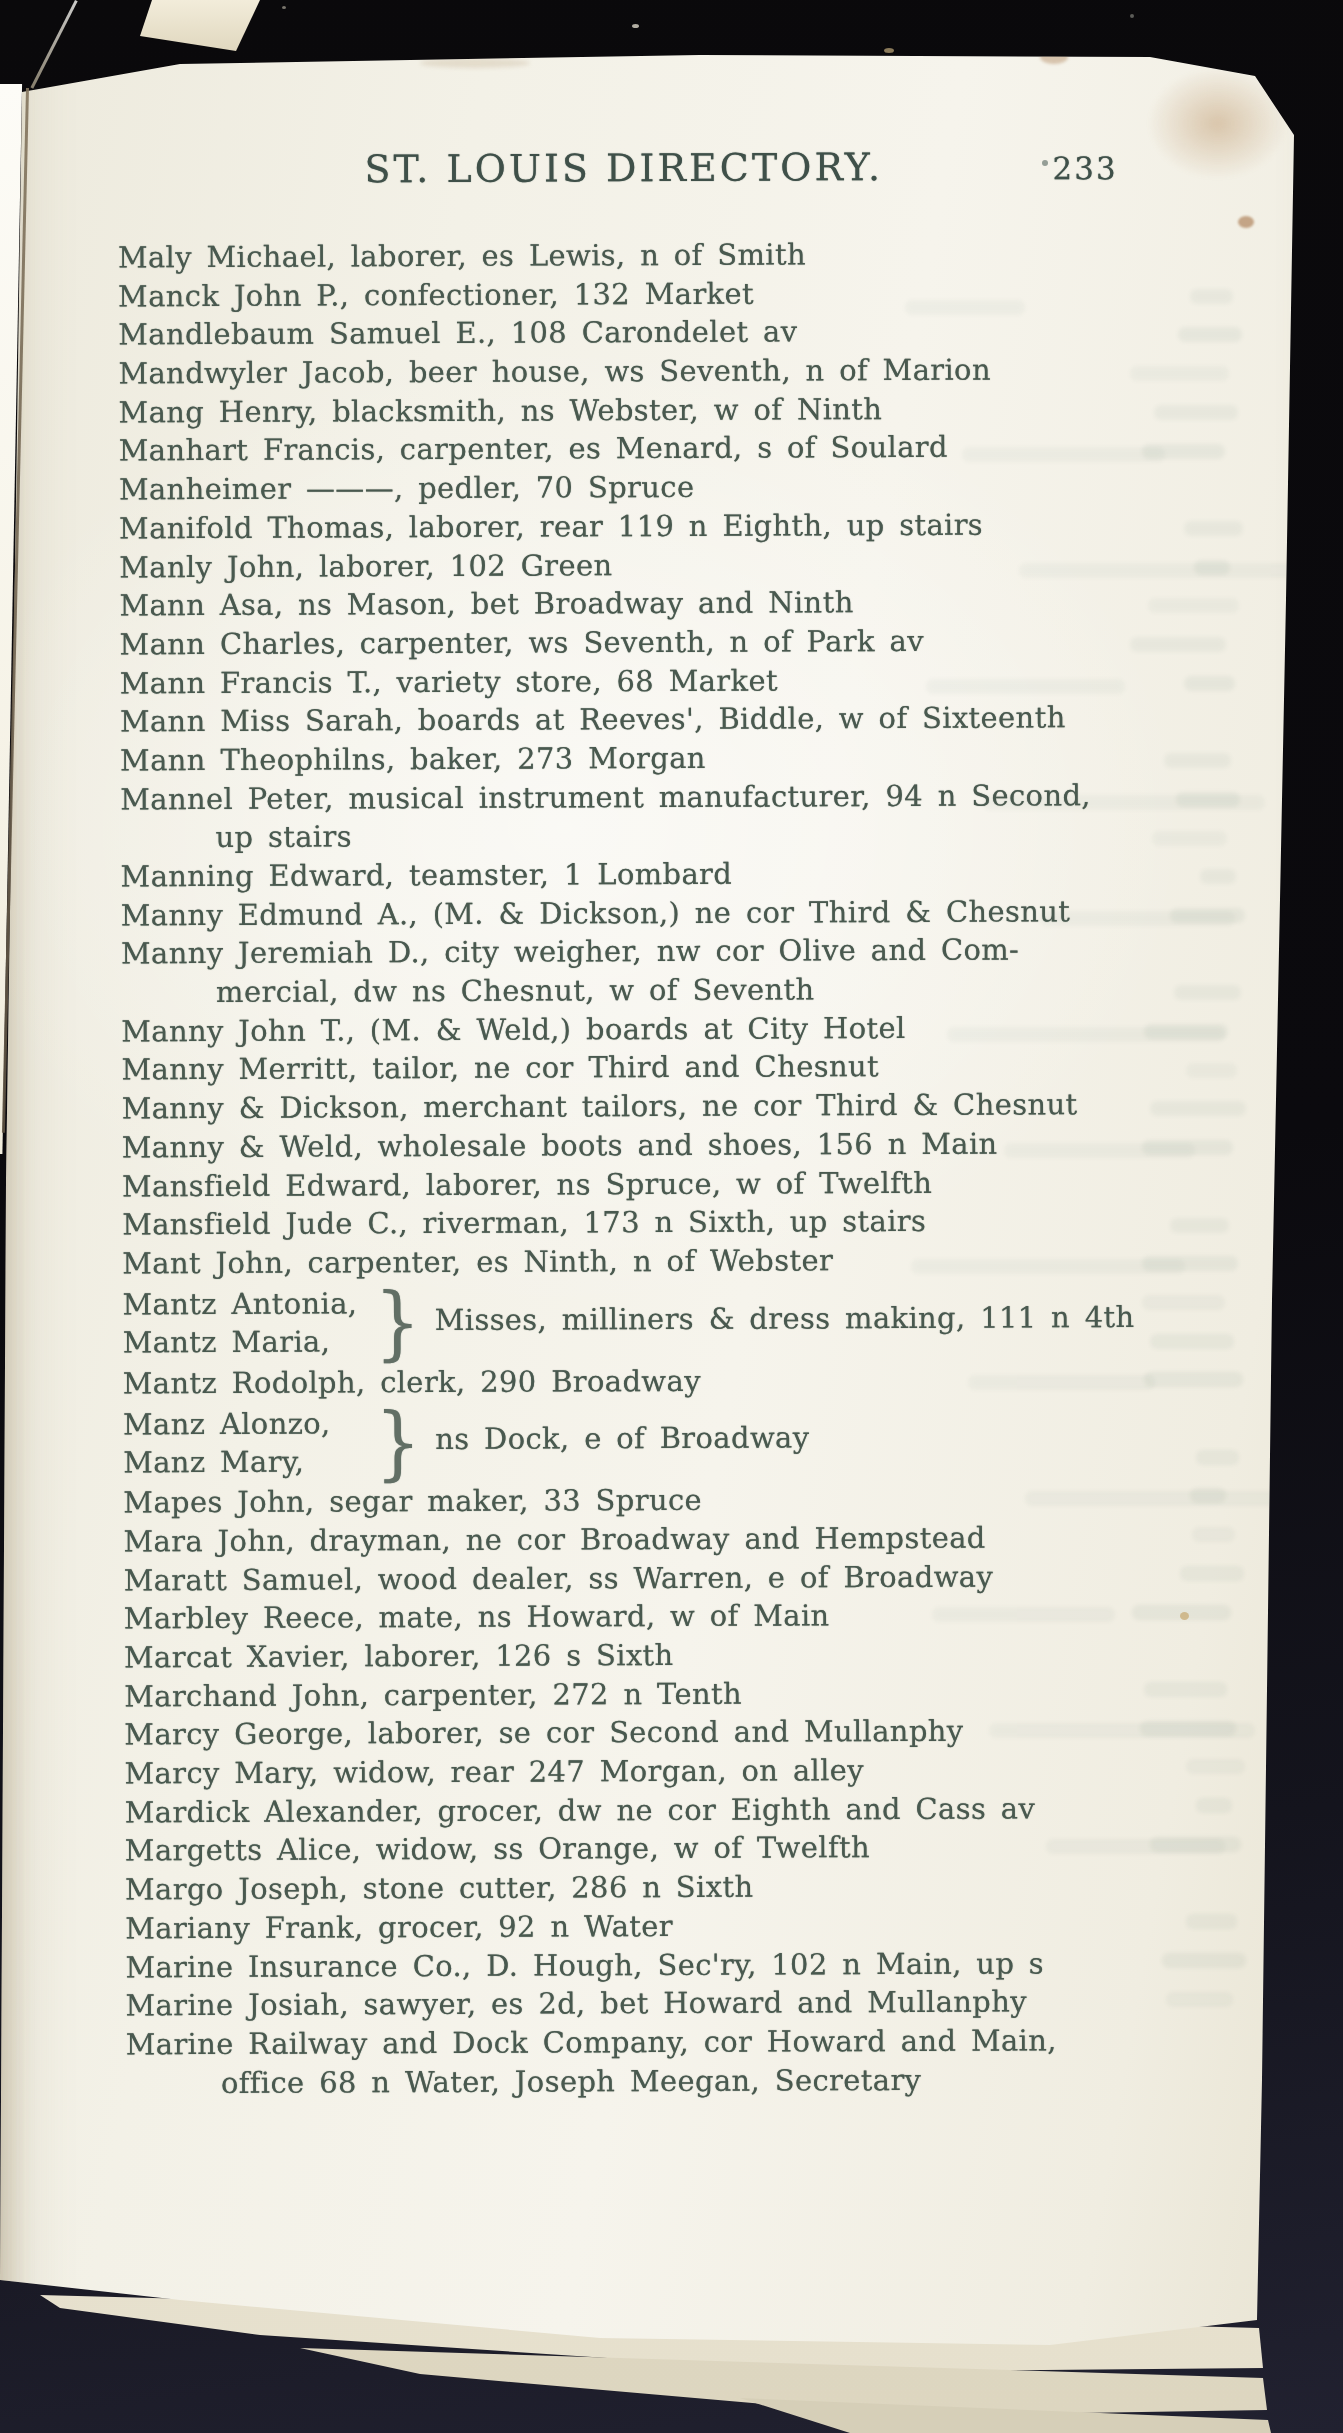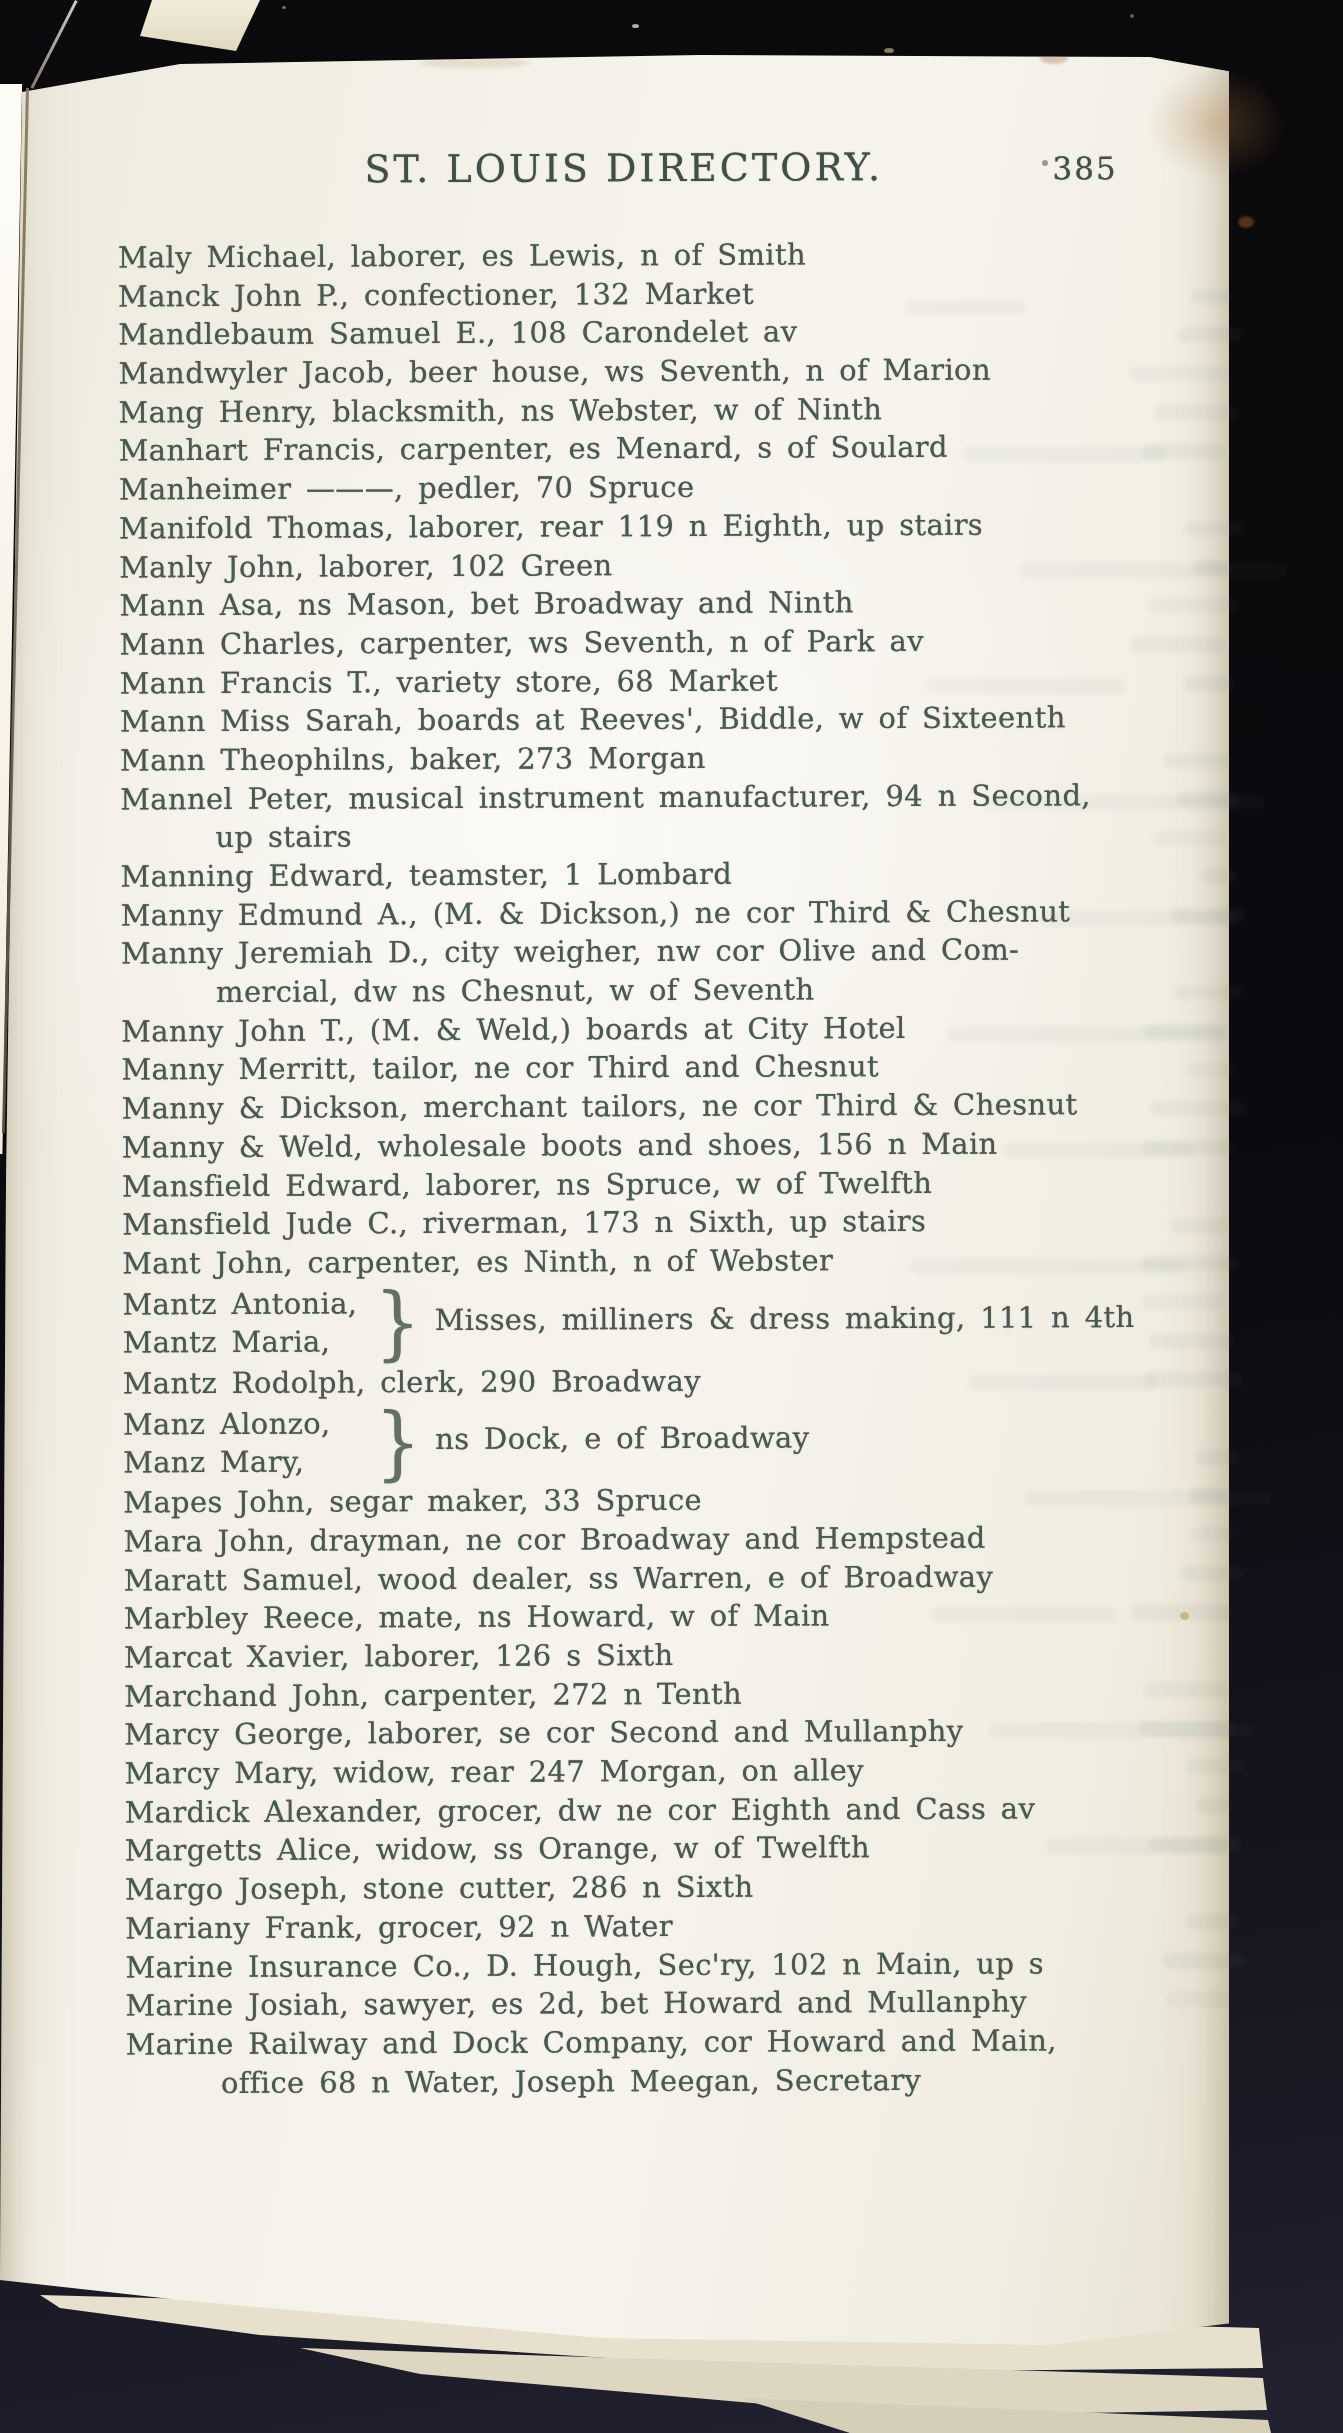--- a/index.html
+++ b/index.html
@@ -30,21 +30,21 @@
     background:linear-gradient(to bottom,#83755e,#5e5343);opacity:.9;
     transform:rotate(1.32deg);transform-origin:top left;}
   .edge-line-top{position:absolute;left:75px;top:0;width:2.5px;height:98px;
     background:linear-gradient(to bottom,#cbcbc9,#867e6c);
     transform:rotate(27deg);transform-origin:top left;}
   .top-corner-page{position:absolute;left:140px;top:0;width:120px;height:60px;
     background:linear-gradient(to bottom,#f2ecda,#ddd4ba);
     clip-path:polygon(10% 0,100% 0,80% 85%,0 60%);}
 
   
-  .paper{position:absolute;left:0;top:0;width:1229px;height:2433px;
+  .paper{position:absolute;left:0;top:0;width:1343px;height:2433px;
     clip-path:polygon(22px 92px,180px 64px,700px 55px,1150px 57px,1255px 76px,1294px 135px,
       1286px 600px,1272px 1300px,1262px 2080px,1257px 2320px,1050px 2345px,600px 2338px,
       180px 2300px,0px 2280px,6px 1180px);
     background:
       radial-gradient(ellipse 900px 700px at 42% 34%,rgba(255,255,255,.55),rgba(255,255,255,0) 70%),
       linear-gradient(100deg,#edeadd 0%,#f3f1e7 28%,#f6f4ec 55%,#f0ede1 84%,#e7e2d0 100%);
     box-shadow:
       inset 0 16px 32px rgba(122,100,62,.20),
       inset -22px 0 48px rgba(132,112,72,.16),
       inset 34px 0 62px -20px rgba(142,122,82,.22),
@@ -163,21 +163,21 @@
   <div class="abs stain-tr"></div>
   <div class="abs stain-tr2"></div>
   <div class="abs stain-dot"></div>
   <div class="abs stain-topmid"></div>
   <div class="abs stain-middot"></div>
   <div class="abs speck-paper"></div>
   <div class="abs pagenum-mark"></div>
 
   <div class="page-content">
     <div class="title">ST. LOUIS DIRECTORY.</div>
-    <div class="pagenum">385</div>
+    <div class="pagenum">233</div>
     <div class="list">
         <div class="row line">Maly Michael, laborer, es Lewis, n of Smith</div>
         <div class="row line">Manck John P., confectioner, 132 Market</div>
         <div class="row line">Mandlebaum Samuel E., 108 Carondelet av</div>
         <div class="row line">Mandwyler Jacob, beer house, ws Seventh, n of Marion</div>
         <div class="row line">Mang Henry, blacksmith, ns Webster, w of Ninth</div>
         <div class="row line">Manhart Francis, carpenter, es Menard, s of Soulard</div>
         <div class="row line">Manheimer ———, pedler, 70 Spruce</div>
         <div class="row line">Manifold Thomas, laborer, rear 119 n Eighth, up stairs</div>
         <div class="row line">Manly John, laborer, 102 Green</div>

